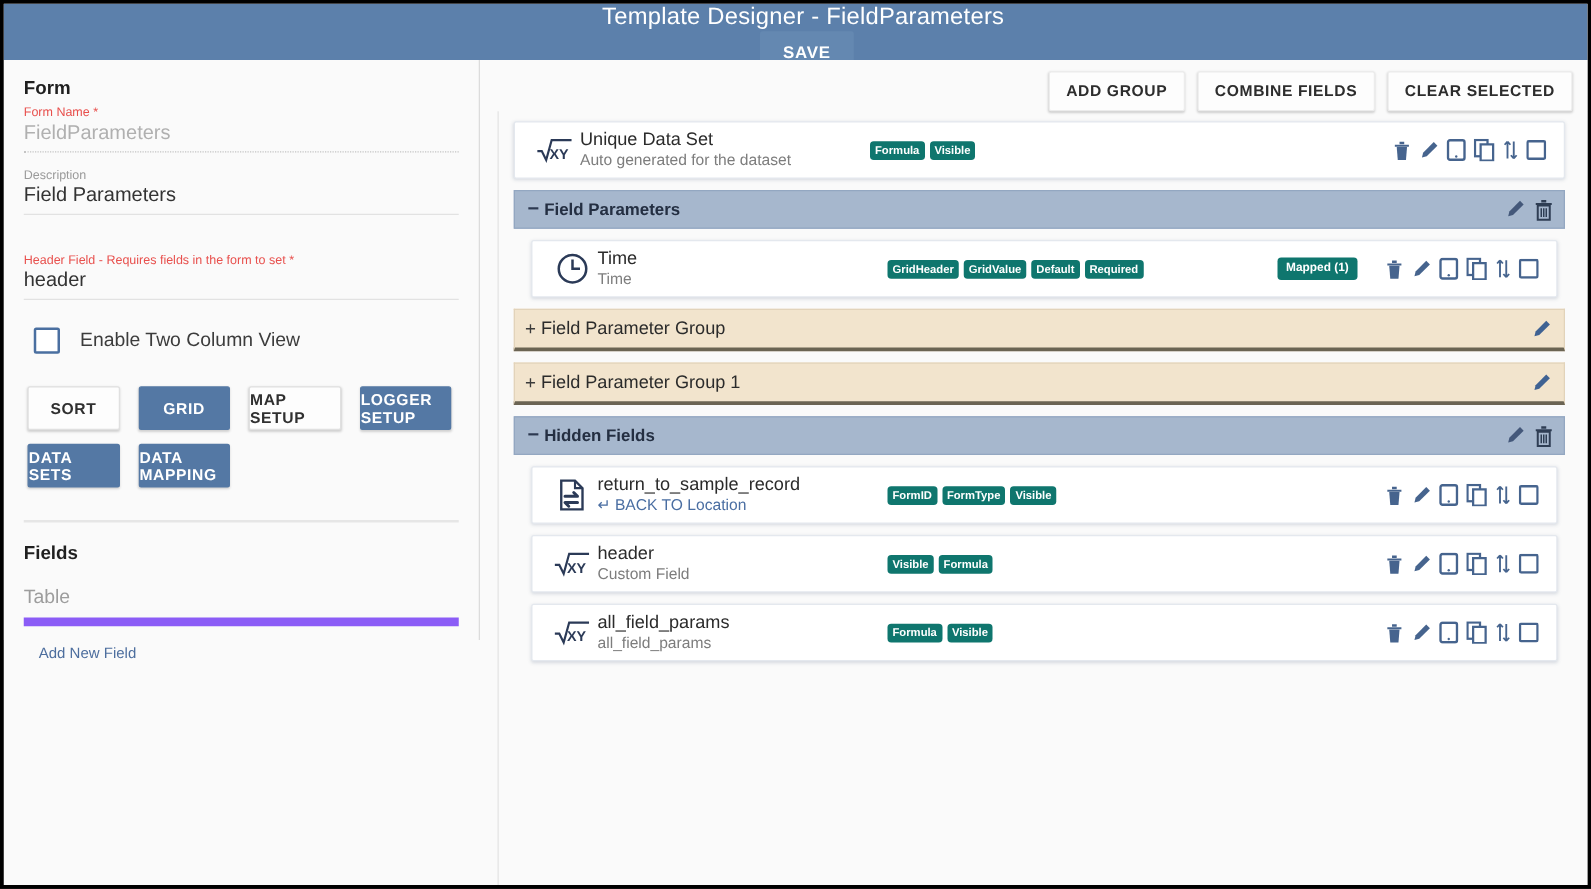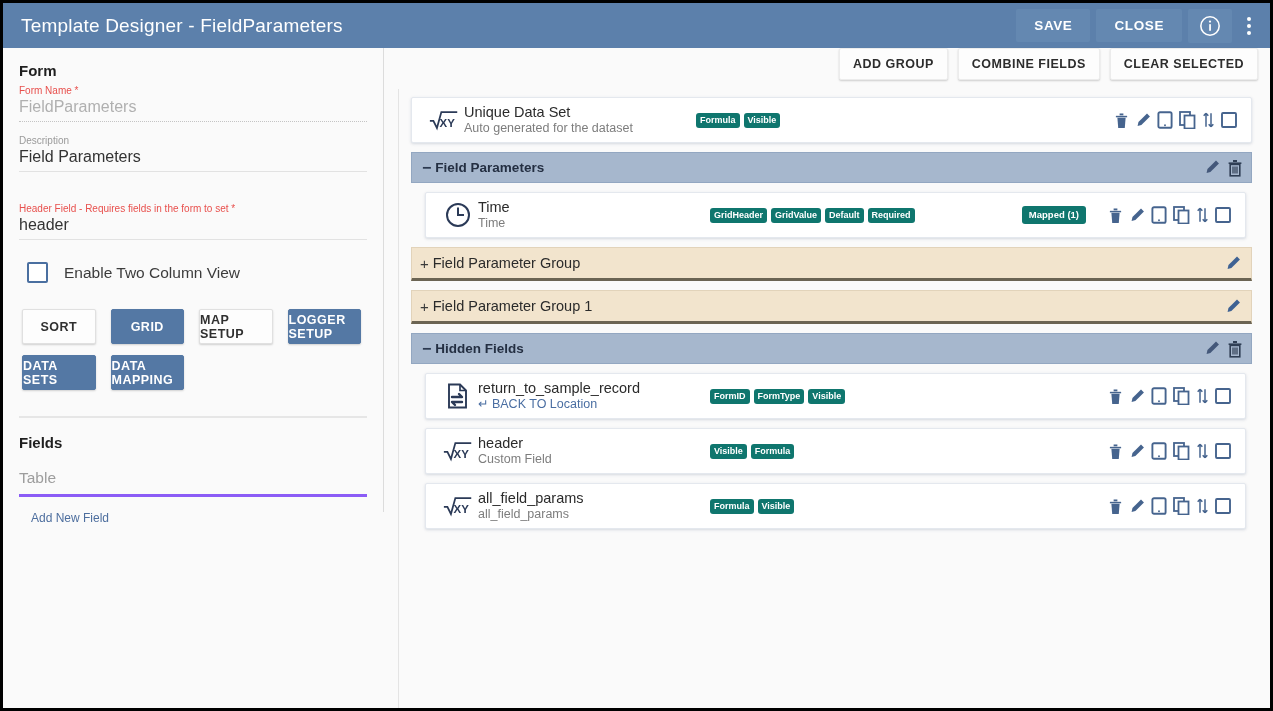--- a/index.html
+++ b/index.html
@@ -23,20 +23,21 @@
   }
 
   
   .titlebar {
     height: 45px;
     background: #5c80ab;
     display: flex;
     align-items: center;
     padding: 0 6px 0 18px;
     box-sizing: border-box;
+    flex-direction: column;
   }
   .title-text {
     color: #ffffff;
     font-size: 19px;
     letter-spacing: .2px;
     flex: 1;
   }
   .tb-btn {
     background: #6488b1;
     border: none;
@@ -192,34 +193,34 @@
   .fields-title {
     font-size: 15px;
     font-weight: bold;
     color: #1f1f1f;
     margin-bottom: 18px;
   }
   .table-field {
     font-size: 15.5px;
     color: #9d9d9d;
     padding-bottom: 7px;
-    border-bottom: 3px solid #8b5cf6;
+    border-bottom: 7px solid #8b5cf6;
   }
   .add-new-field {
     margin: 14px 0 0 12px;
     font-size: 12px;
     color: #4d6e9e;
     cursor: pointer;
   }
 
   
   .right-toolbar {
     height: 41px;
     display: flex;
-    align-items: flex-start;
+    align-items: flex-end;
     justify-content: flex-end;
     padding-right: 12px;
     gap: 10px;
     background: #fafafa;
   }
   .tbtn {
     background: #fdfdfd;
     border: 1px solid #ececec;
     box-shadow: 0 1px 2px rgba(0,0,0,.18);
     border-radius: 2px;

